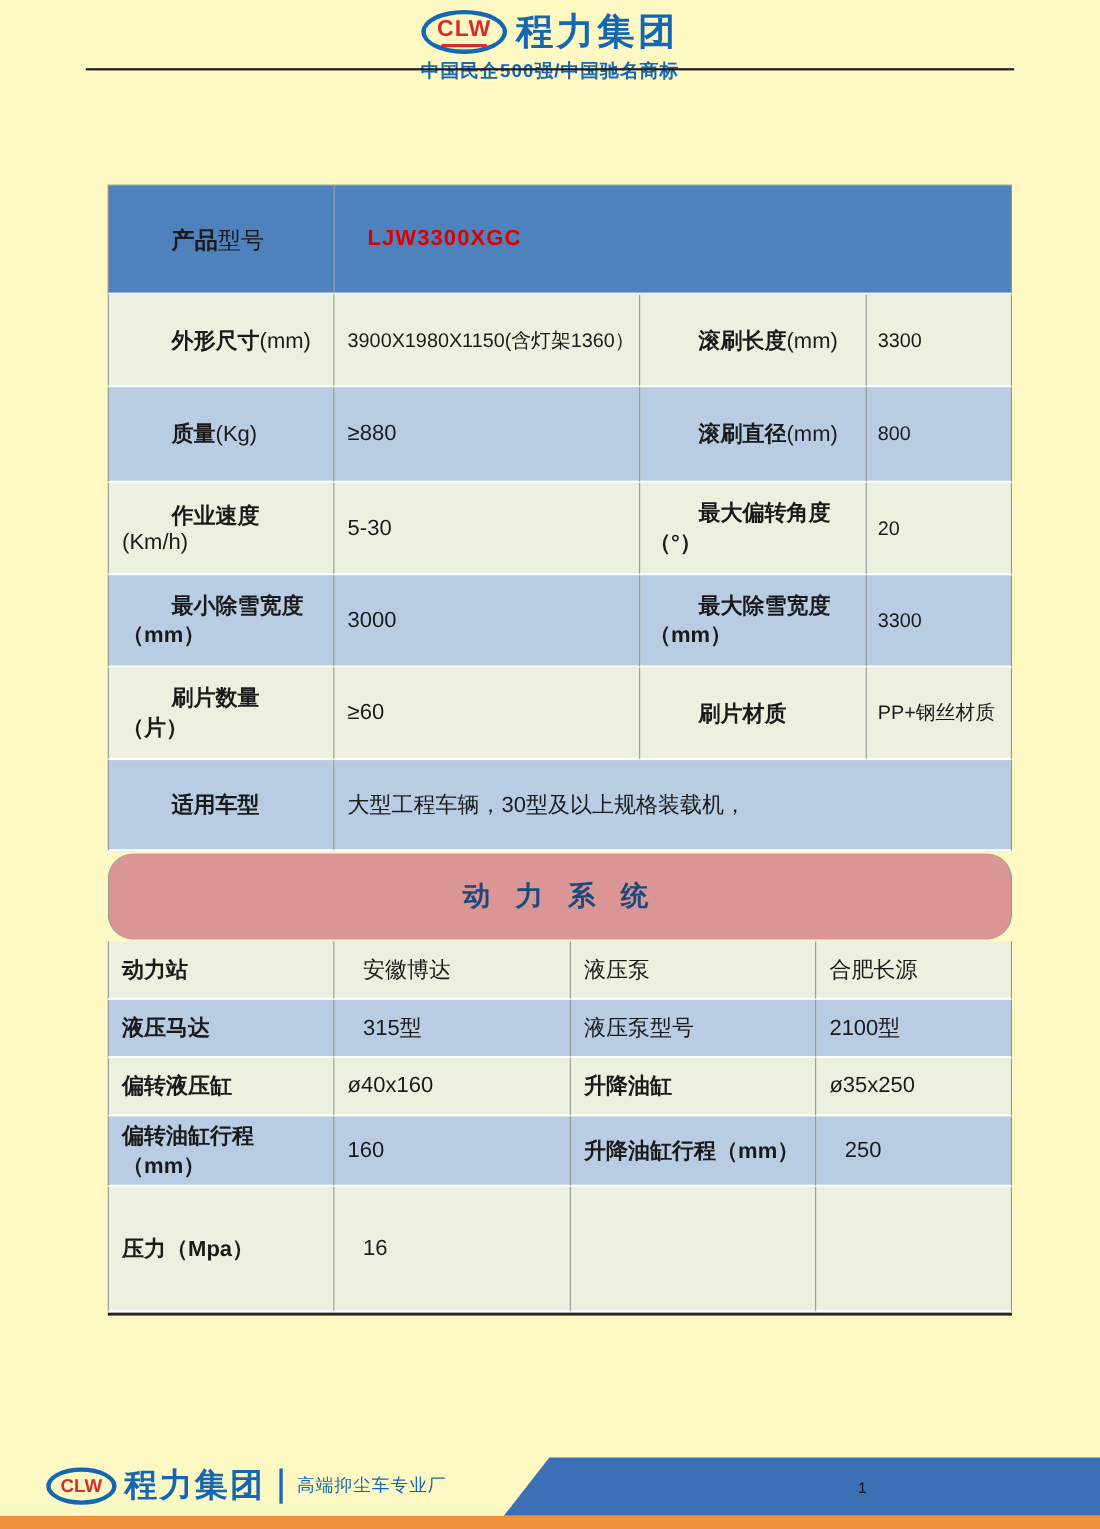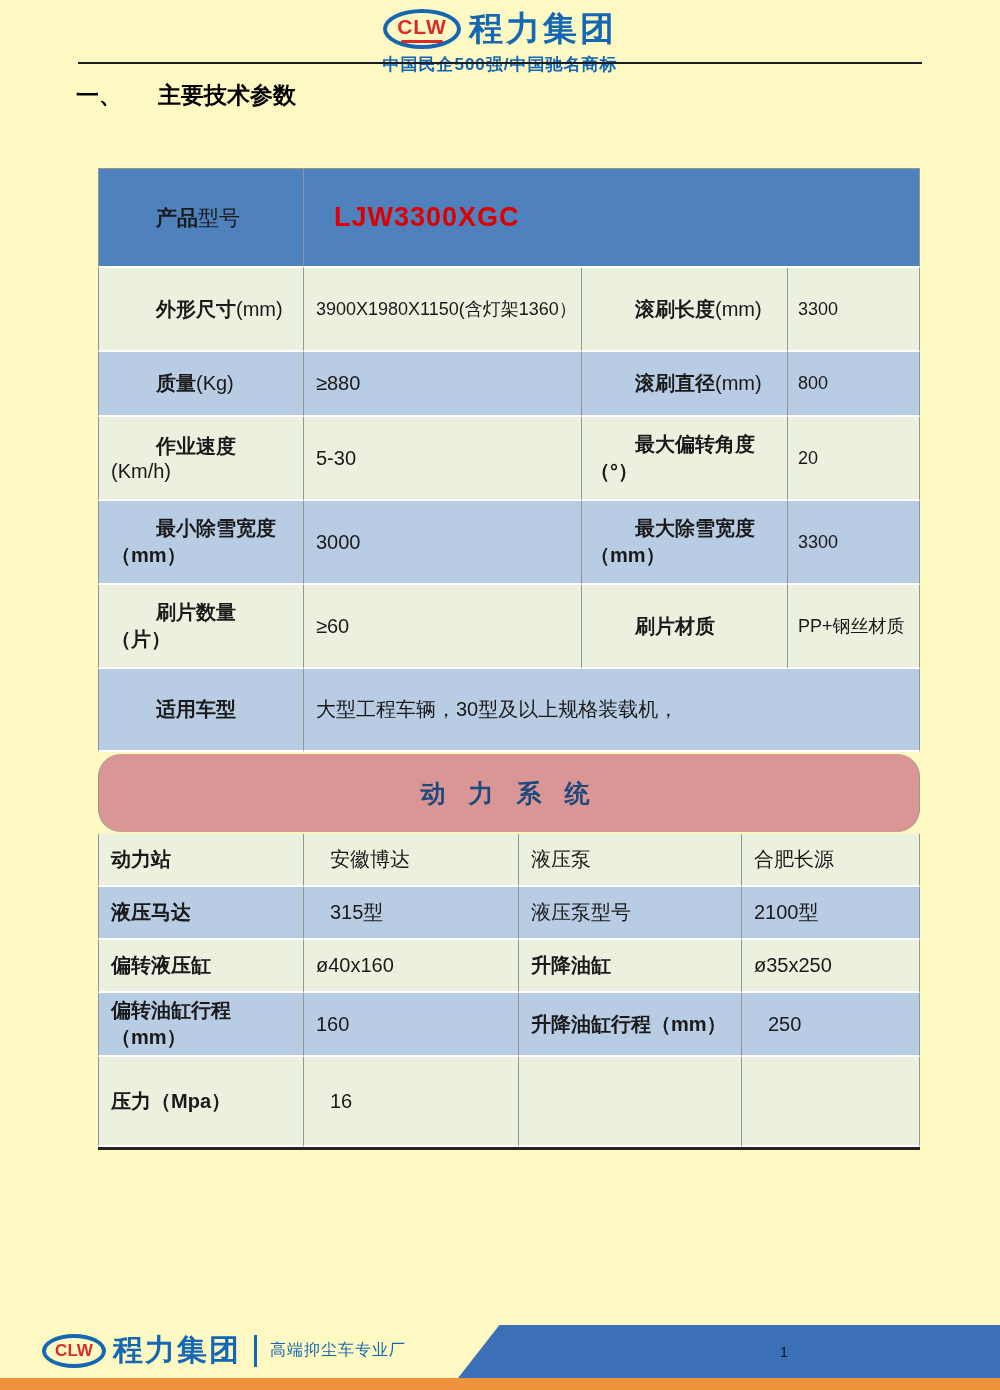--- a/index.html
+++ b/index.html
@@ -35,27 +35,27 @@
     font-size:20px; overflow:hidden;
   }
   td:first-child { border-left:1px solid #8f9797; }
   .tbl-a tr:first-child td { border-top:1px solid #8f9797; }
   .tbl-b { border-bottom:3px solid #242424; }
 
   .row-header { background:#4f81bd; height:100px; }
   .row-green  { background:#ebf1de; }
   .row-blue   { background:#b8cce4; }
 
-  .rh86 { height:84px; } .rh89 { height:65px; } .rh85 { height:83px; }
-  .rh55 { height:53px; } .rh62 { height:60px;border-radius:26px; } .rh92 { height:90px;margin-top:30px; }
+  .rh86 { height:84px; } .rh89 { height:87px; } .rh85 { height:83px; }
+  .rh55 { height:53px; } .rh62 { height:60px;border-radius:26px; } .rh92 { height:114px;margin-top:30px; }
 
   .b { font-weight:bold; }
   .lbl { font-weight:normal; }
   .lbl .strong { font-weight:bold;margin-left:45px; }
-  .model-cell { color:#dd0000; font-weight:bold; font-size:27px; padding-left:30px; letter-spacing:1px; }
+  .model-cell { color:#dd0000; font-weight:bold; font-size:20px; padding-left:30px; letter-spacing:1px; }
   .product-lbl { font-size:21px; }
   .val { font-weight:normal; }
   .tight { font-size:18px; white-space:nowrap; }
   .val4 { font-size:18px; padding-left:10px; }
   .lbl2 { padding-left:8px; }
 
   
   .power-band {
     height:78px; line-height:78px; margin:2px 0; background:#d99694;
     border-left:1px solid #8f9797; border-right:1px solid #8f9797;
@@ -92,23 +92,20 @@
       <span class="ellipse">
         <span>CLW</span>
         <span class="swoosh"></span>
       </span>
       <span class="brand-top">程力集团</span>
     </div>
     <div class="tagline-top">中国民企500强/中国驰名商标</div>
   </div>
   <div class="header-rule"></div>
 
-  <div class="doc-title">
-    <span class="num">一、</span><span>主要技术参数</span>
-  </div>
 
   <div class="table-stack">
 
     <table class="tbl-a">
       <colgroup>
           <col style="width:206px">
           <col style="width:278px">
           <col style="width:206px">
           <col style="width:132px">
         </colgroup>

